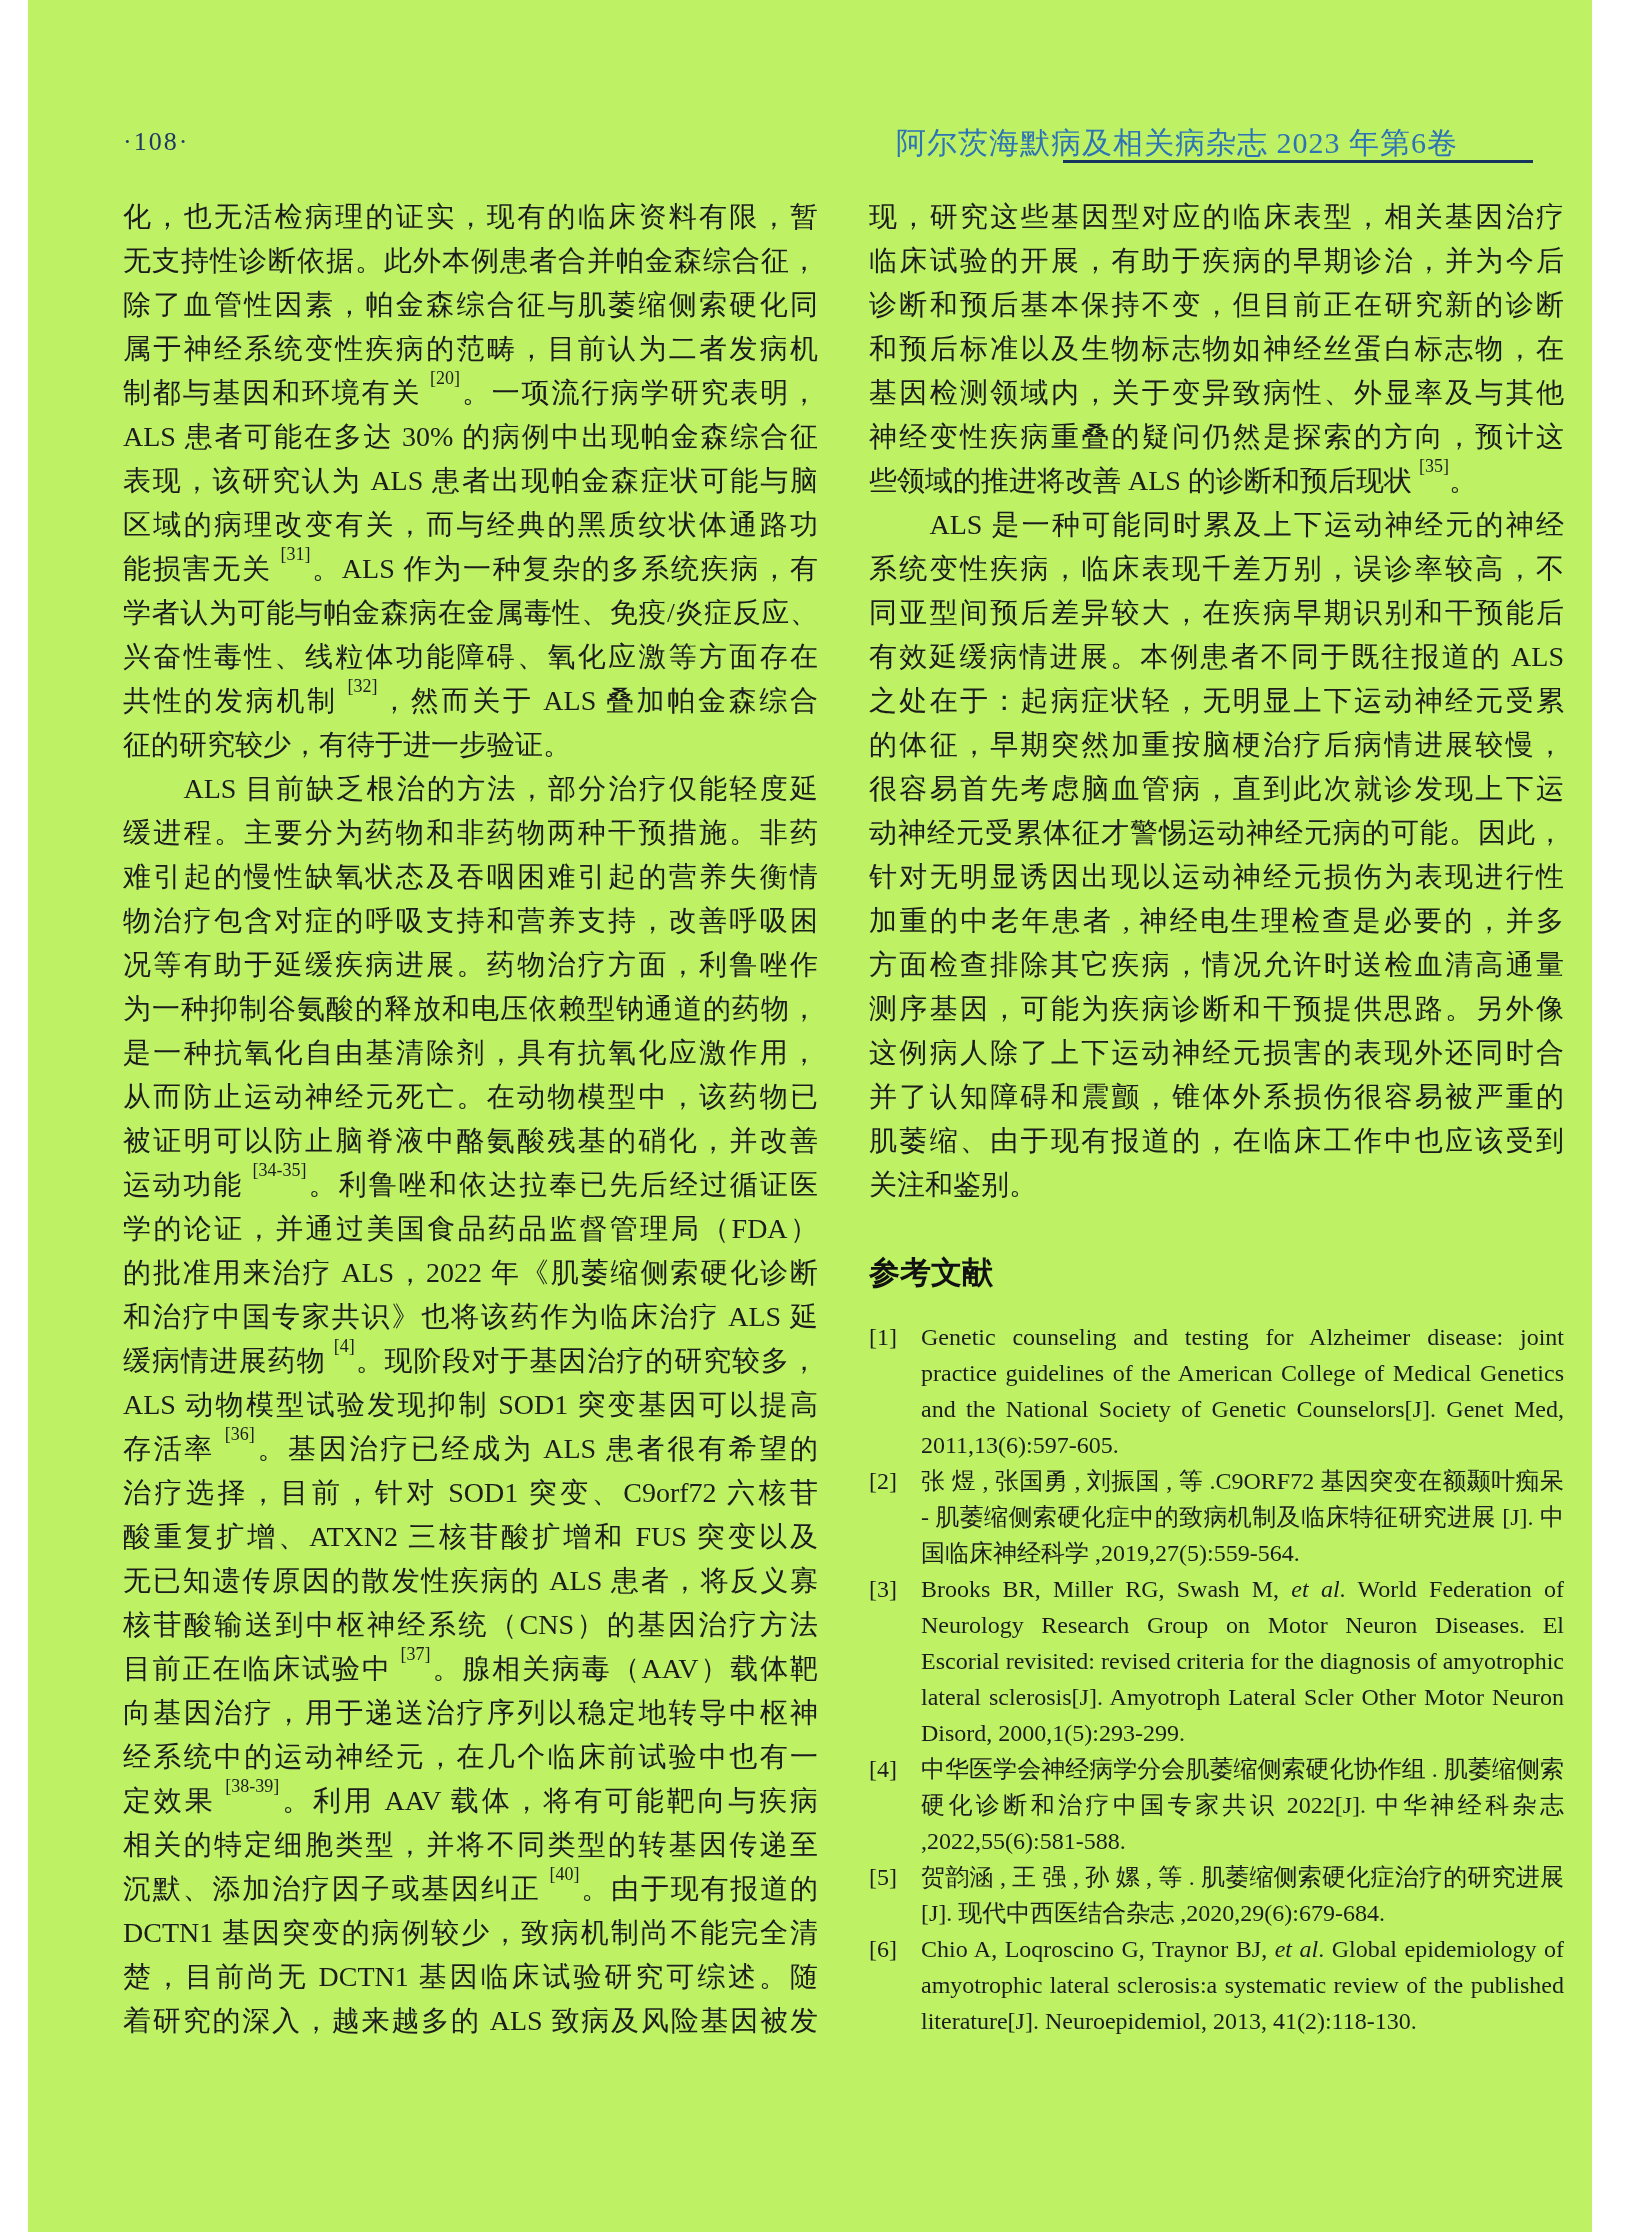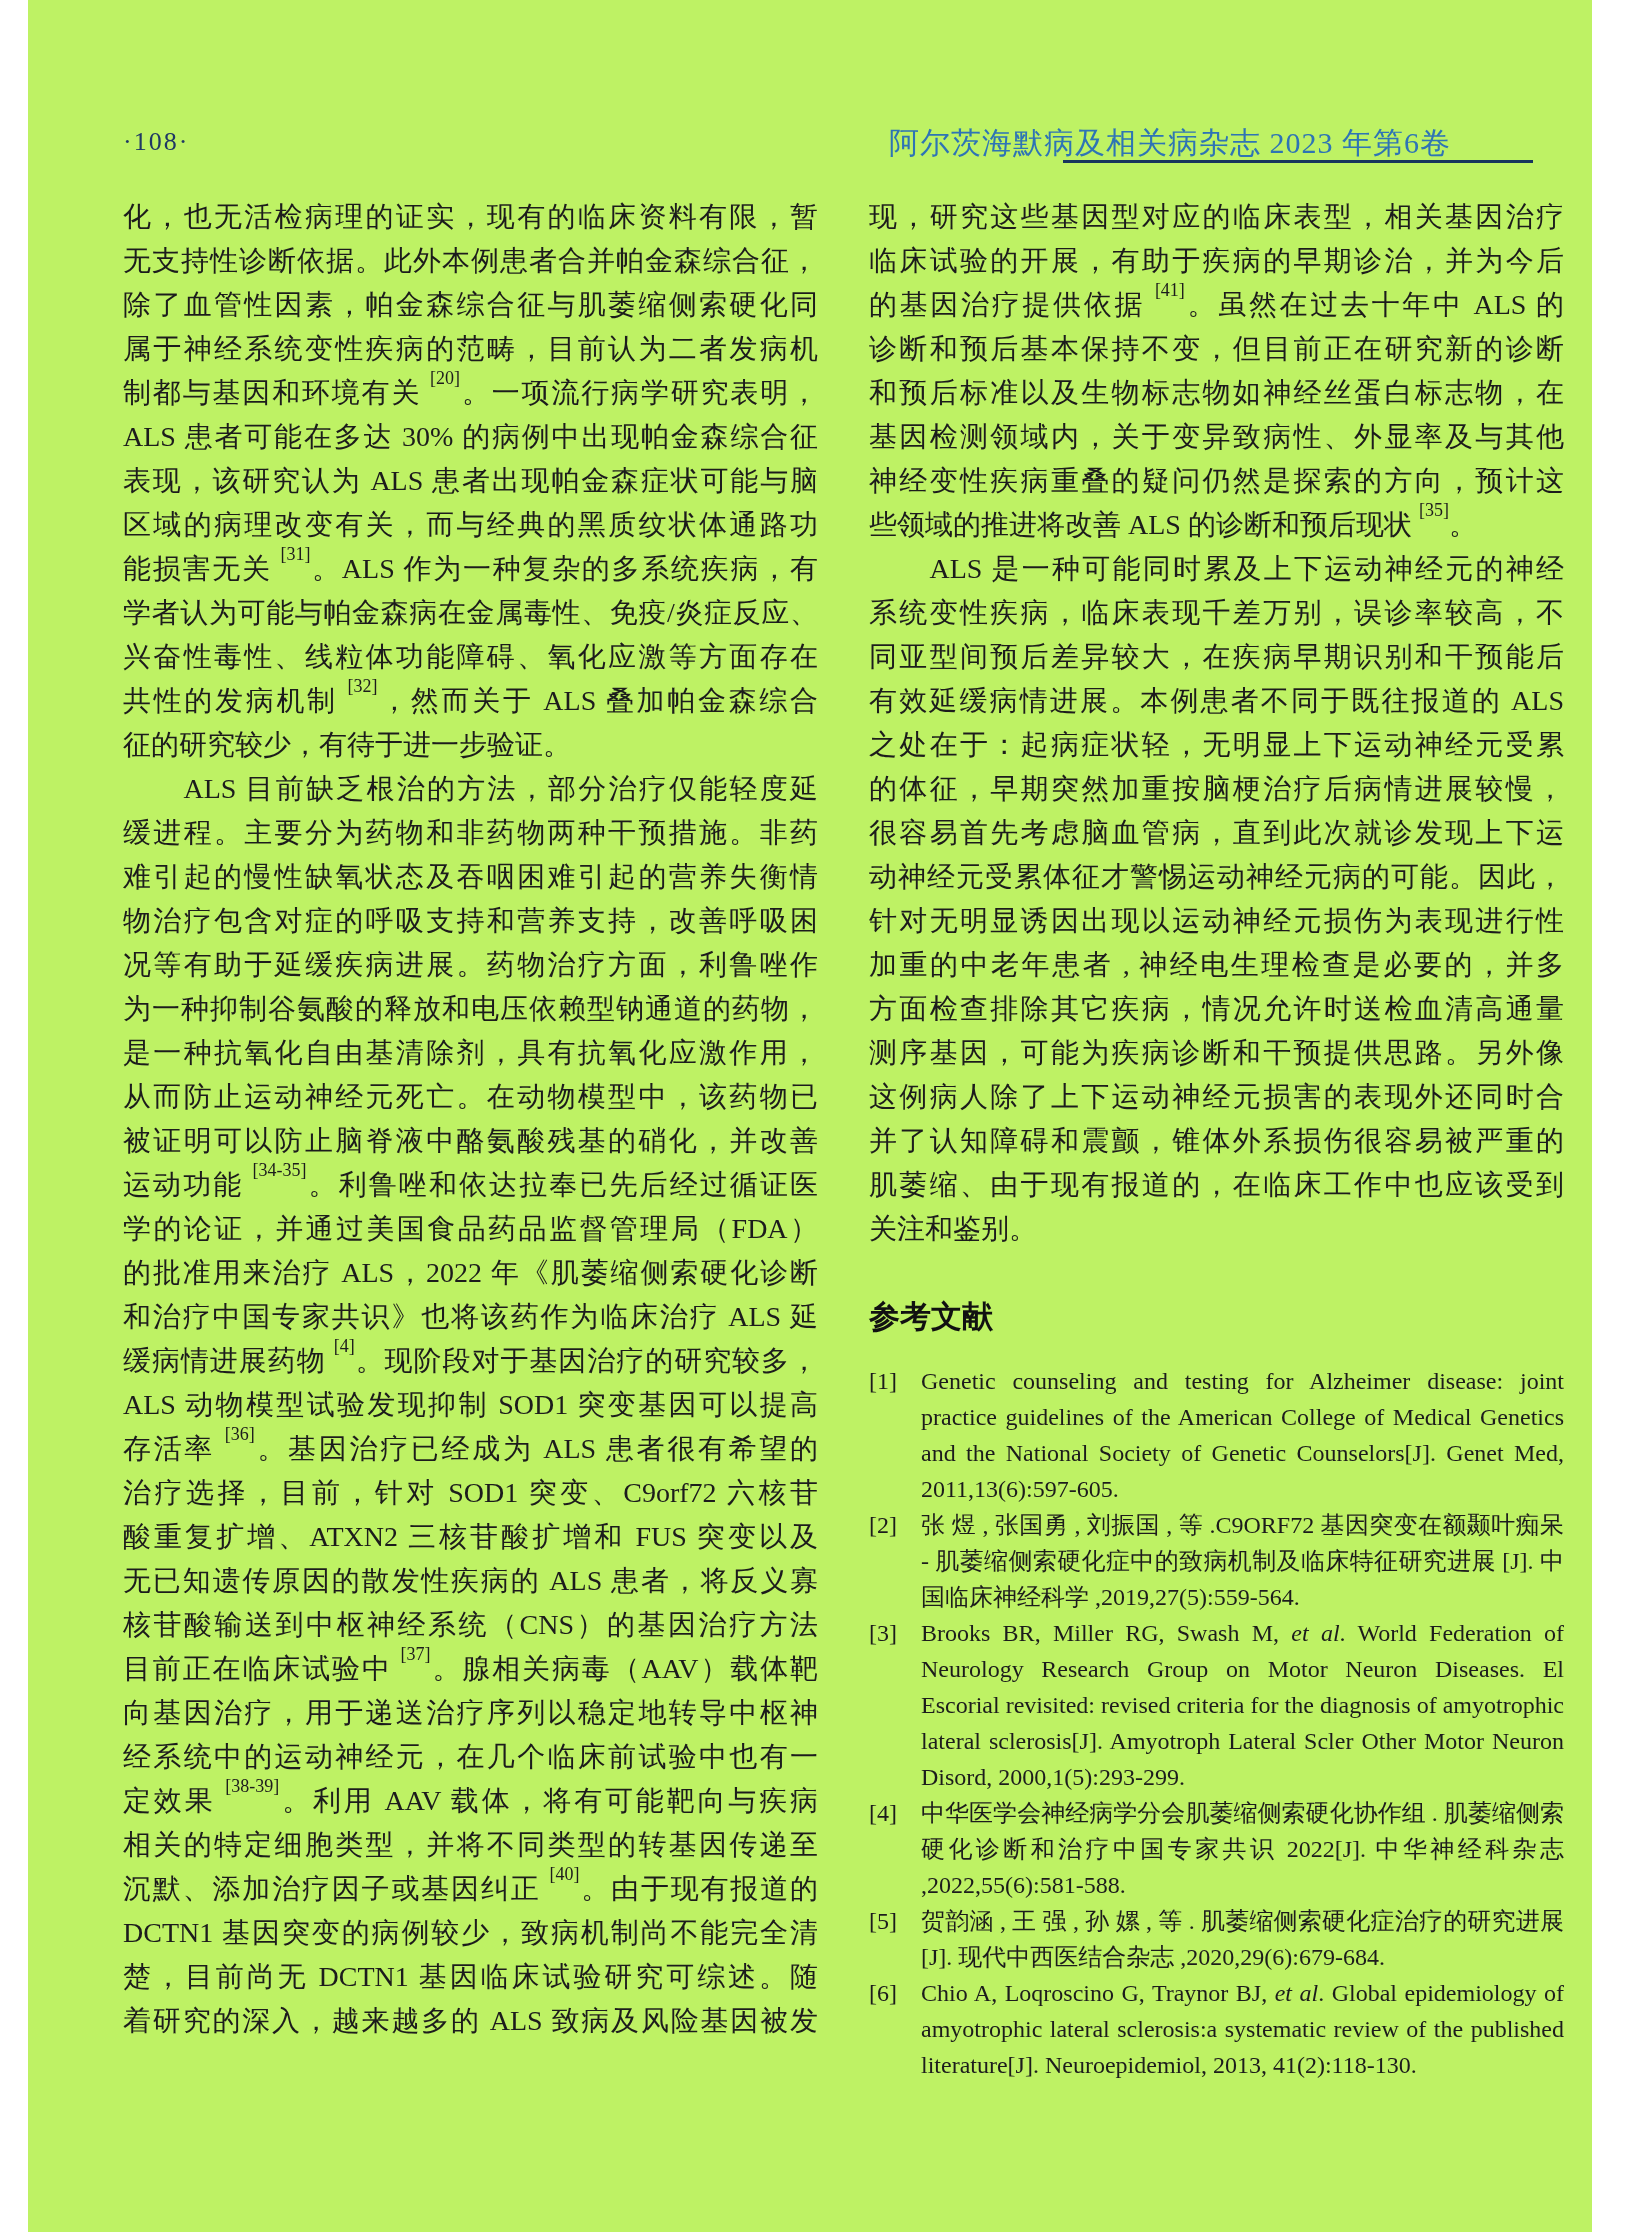--- a/index.html
+++ b/index.html
@@ -10,21 +10,21 @@
     font-family:"Liberation Serif","DejaVu Serif",serif;
     color:#1c1c1c;
     overflow:hidden;
     margin-left:28px;
   }
   .page-num{
     position:absolute;left:95px;top:127px;
     font-size:26px;color:#1f3864;letter-spacing:2px;
   }
   .journal-title{
-    position:absolute;right:141px;top:123px;
+    position:absolute;right:134px;top:123px;
     font-size:30px;color:#2e74b5;letter-spacing:1px;
     white-space:nowrap;
   }
   .hrule{
     position:absolute;left:1035px;top:160px;
     width:470px;height:3px;background:#17365d;
   }
   .col{
     position:absolute;top:195px;width:695px;
   }
@@ -119,21 +119,20 @@
         <div class="line">DCTN1 基因突变的病例较少，致病机制尚不能完全清</div>
         <div class="line">楚，目前尚无 DCTN1 基因临床试验研究可综述。随</div>
         <div class="line">着研究的深入，越来越多的 ALS 致病及风险基因被发</div>
       </div>
   </section>
 
   <section class="col col-right">
     <div id="right-lines">
         <div class="line">现，研究这些基因型对应的临床表型，相关基因治疗</div>
         <div class="line">临床试验的开展，有助于疾病的早期诊治，并为今后</div>
-        <div class="line">的基因治疗提供依据 <sup>[41]</sup>。虽然在过去十年中 ALS 的</div>
         <div class="line">诊断和预后基本保持不变，但目前正在研究新的诊断</div>
         <div class="line">和预后标准以及生物标志物如神经丝蛋白标志物，在</div>
         <div class="line">基因检测领域内，关于变异致病性、外显率及与其他</div>
         <div class="line">神经变性疾病重叠的疑问仍然是探索的方向，预计这</div>
         <div class="line end">些领域的推进将改善 ALS 的诊断和预后现状 <sup>[35]</sup>。</div>
         <div class="line">　　ALS 是一种可能同时累及上下运动神经元的神经</div>
         <div class="line">系统变性疾病，临床表现千差万别，误诊率较高，不</div>
         <div class="line">同亚型间预后差异较大，在疾病早期识别和干预能后</div>
         <div class="line">有效延缓病情进展。本例患者不同于既往报道的 ALS</div>
         <div class="line">之处在于：起病症状轻，无明显上下运动神经元受累</div>

